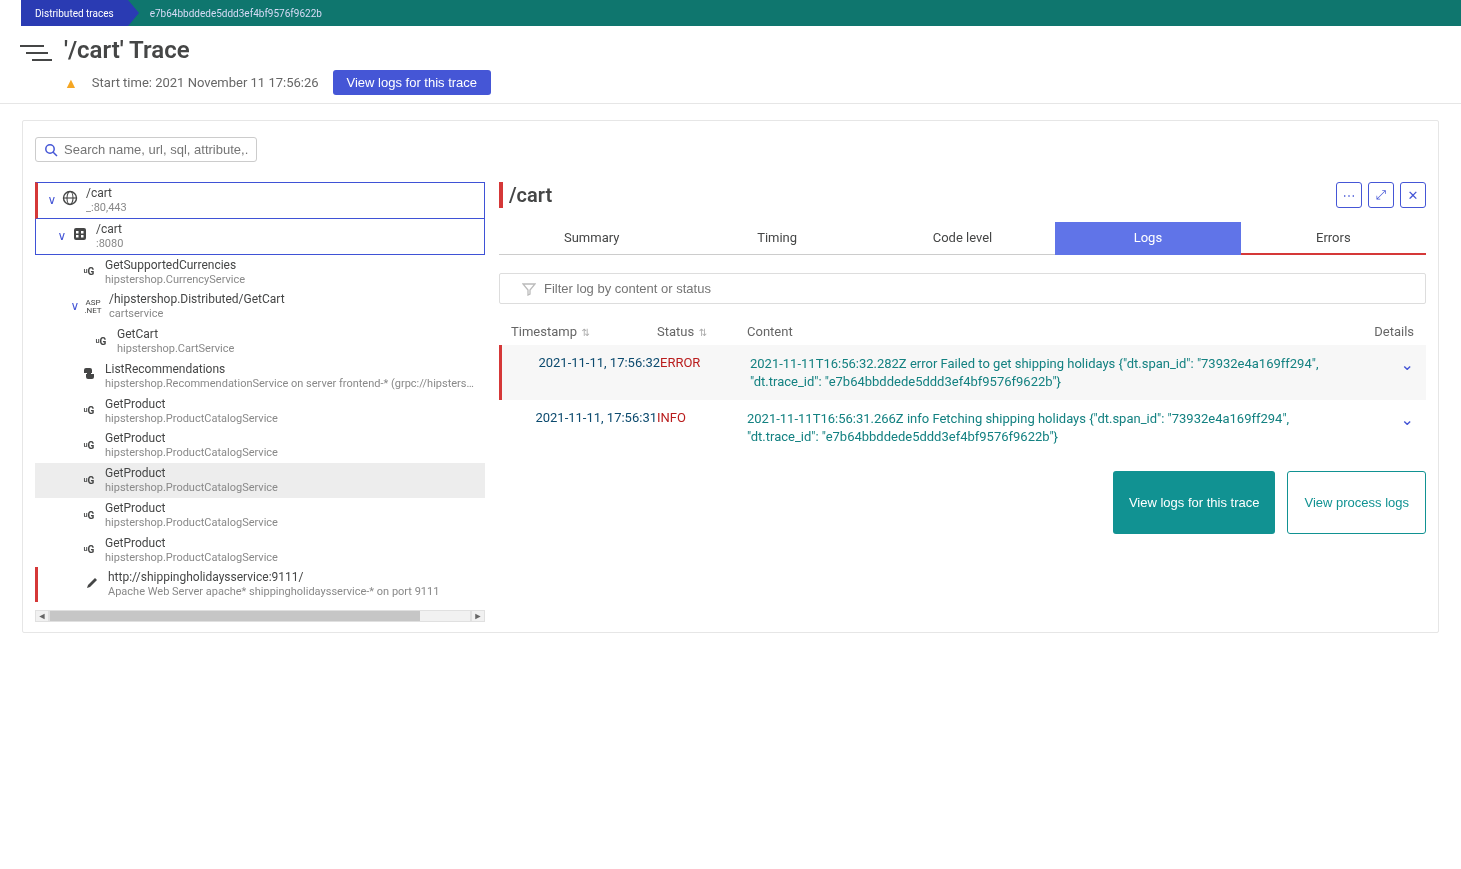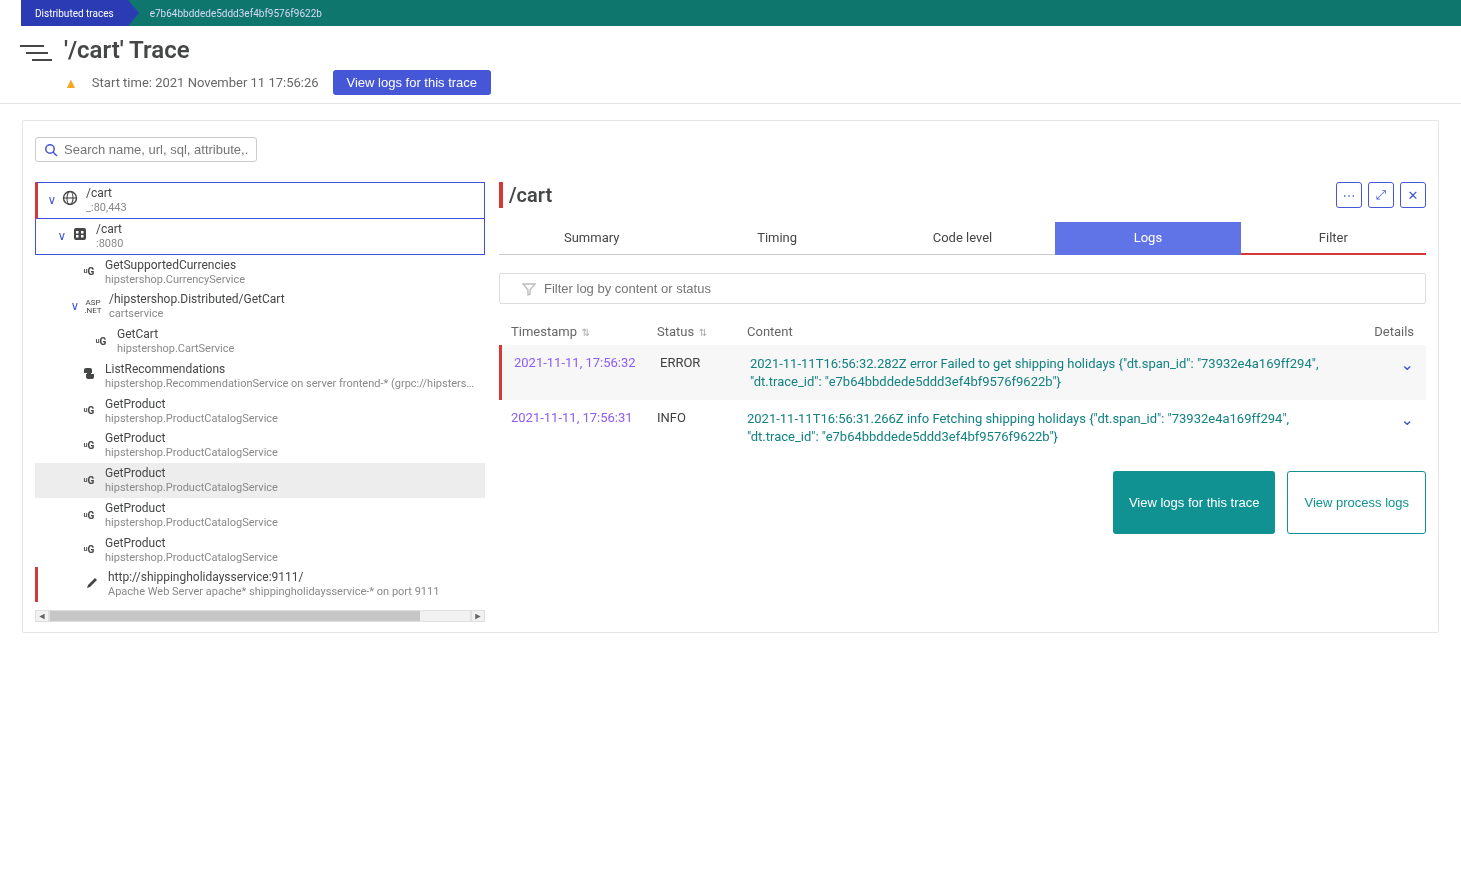--- a/index.html
+++ b/index.html
@@ -73,22 +73,22 @@
 
 .log-table { margin-top: 14px; }
 .lh { display: flex; padding: 6px 12px; color: #666; font-size: 13px; }
 .col-ts { width: 146px; }
 .col-st { width: 90px; }
 .col-ct { flex: 1; }
 .col-dt { width: 60px; text-align: right; }
 .sort-ic { color: #aaa; font-size: 10px; margin-left: 2px; }
 .lr { display: flex; padding: 10px 12px; align-items: flex-start; font-size: 13px; }
 .lr.err { border-left: 3px solid #d53838; background: #f7f7f7; }
-.lr .col-ts { color: #8b5cf6; }
-.lr .col-st { color: #404040; }
+.lr .col-ts { color: #0c4a6e; text-align: right; }
+.lr .col-st { color: #b91c1c; }
 .lr .col-ct { color: #138181; line-height: 1.35; }
 .lr .col-dt { color: #4556d6; cursor: pointer; font-size: 16px; }
 
 .action-row { display: flex; justify-content: flex-end; gap: 12px; margin-top: 16px; }
 .btn-teal { background: #119292; color: #fff; border: none; padding: 7px 16px; border-radius: 3px; font-size: 13px; cursor: pointer; }
 .btn-outline { background: #fff; color: #119292; border: 1px solid #119292; padding: 23px 16px; border-radius: 3px; font-size: 13px; cursor: pointer; }
 </style>
 </head>
 <body>
 
@@ -257,21 +257,21 @@
         <div class="iconbtn">
             <span>✕</span>
           </div>
       </div>
 
       <div class="tabs">
         <div class="tab">Summary</div>
         <div class="tab">Timing</div>
         <div class="tab">Code level</div>
         <div class="tab active">Logs</div>
-        <div class="tab err">Filter</div>
+        <div class="tab err">Errors</div>
       </div>
 
       <div class="filter-row">
         <svg width="14" height="14" viewBox="0 0 14 14">
             <path d="M1 2 L13 2 L8 8 L8 12 L6 13 L6 8 Z" fill="none" stroke="#bbb" stroke-width="1.3"></path>
           </svg>
         <input placeholder="Filter log by content or status" style="">
       </div>
 
       <div class="log-table">

